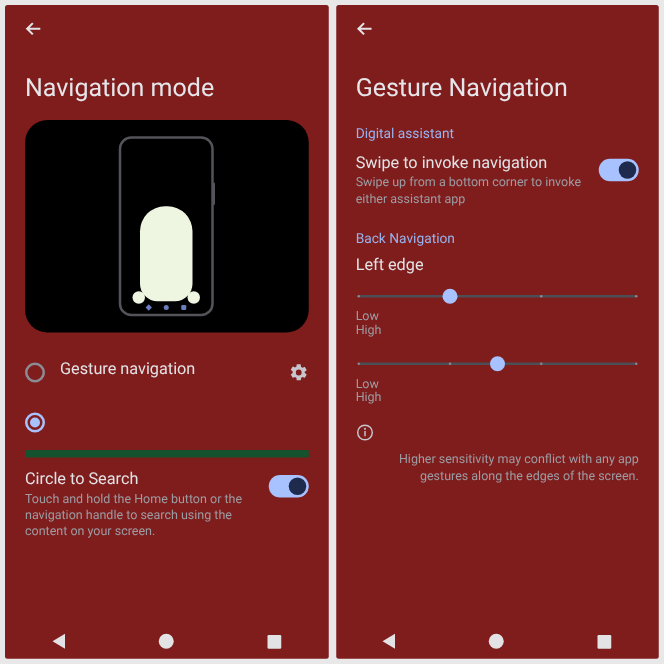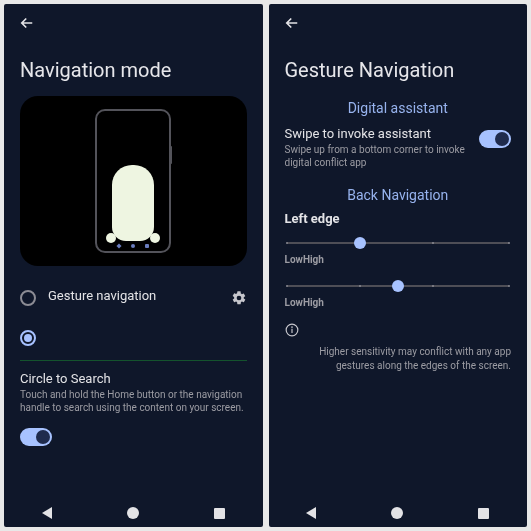--- a/index.html
+++ b/index.html
@@ -7,21 +7,21 @@
     background: #e8e8e8;
     font-family: 'Roboto', -apple-system, sans-serif;
     display: flex;
     gap: 6px;
     padding: 4px;
     width: 531px;
     height: 531px;
   }
   .phone {
     flex: 1;
-    background: #0f172a;
+    background: #7f1d1d;
     display: flex;
     flex-direction: column;
     overflow: hidden;
     border-radius: 2px;
   }
   .topbar {
     padding: 10px 14px 4px;
   }
   .back-arrow {
     color: #e3e3e6;
@@ -113,26 +113,25 @@
     inset:2px;
     background:#a7c2ff;
     border-radius:50%;
   }
   .radio-body { flex:1; }
   .radio-title { color:#e3e3e6; font-size:13px; }
   .radio-desc { color:#9c9ca3; font-size:10px; line-height:1.35; margin-top:2px; }
   .gear-icon { color:#c6c6cc; flex-shrink:0; margin-top:2px; }
   .section-div {
     margin: 4px 16px 0;
-    border-top:1px solid #14532d;
+    border-top:6px solid #14532d;
     padding: 10px 0 6px;
     display:flex;
     align-items:flex-start;
     gap:10px;
-    flex-direction:column;
   }
   .section-div .txt { flex:1; }
   .stitle { color:#e3e3e6; font-size:13px; }
   .sdesc { color:#9c9ca3; font-size:10px; line-height:1.3; margin-top:2px; }
   .toggle {
     width:32px;height:18px;border-radius:10px;
     background:#a7c2ff;position:relative;flex-shrink:0;margin-top:4px;
   }
   .toggle::after{
     content:'';position:absolute;right:2px;top:2px;
@@ -150,52 +149,51 @@
     border-top:6px solid transparent;
     border-bottom:6px solid transparent;
     border-right:10px solid #e3e3e6;
   }
   .nav-circle{width:12px;height:12px;border-radius:50%;background:#e3e3e6;}
   .nav-square{width:11px;height:11px;background:#e3e3e6;border-radius:1px;}
 
   
   .section-label {
     color:#97b3ee;
-    font-size:14px;
+    font-size:11px;
     padding: 4px 16px 6px;
-    text-align: center;
   }
   .setting-row {
     padding: 4px 16px 8px;
     display:flex;
     align-items:flex-start;
     gap:10px;
   }
   .setting-row .txt{flex:1;}
-  .slider-block { padding: 2px 16px 6px; font-weight: bold; }
+  .slider-block { padding: 2px 16px 6px; }
   .slider-title { color:#e3e3e6; font-size:13px; margin-bottom:10px; }
   .slider-track {
     position:relative;
     height:14px;
     margin:0 2px 4px;
   }
   .slider-line{
     position:absolute;top:50%;left:0;right:0;
     height:2px;background:#4e4e56;transform:translateY(-50%);
     border-radius:1px;
   }
   .slider-tick{
     position:absolute;top:50%;width:2px;height:2px;background:#8a8a92;
     border-radius:50%;transform:translate(-50%,-50%);
   }
   .slider-thumb{
     position:absolute;top:50%;width:12px;height:12px;
     background:#a7c2ff;border-radius:50%;transform:translate(-50%,-50%);
   }
-  .slider-labels{display:flex;justify-content:flex-start;color:#9c9ca3;font-size:10px;margin-top:2px;}
+  .slider-labels{display:flex;justify-content:space-between;color:#9c9ca3;font-size:10px;margin-top:2px;flex-direction:column;}
   .info-row{padding:8px 16px 4px;color:#c6c6cc;}
   .info-text{color:#9c9ca3;font-size:10px;line-height:1.35;padding:0 16px 8px;text-align:right;}
 </style>
 </head>
 <body>
 
 <div class="phone">
   <div class="topbar">
     <div class="back-arrow">
       <svg width="18" height="18" viewBox="0 0 24 24" fill="none" stroke="currentColor" stroke-width="2.2">
@@ -255,22 +253,22 @@
       <svg width="18" height="18" viewBox="0 0 24 24" fill="none" stroke="currentColor" stroke-width="2.2">
           <path d="M19 12H5M11 18l-6-6 6-6"></path>
         </svg>
     </div>
   </div>
   <div class="page-title">Gesture Navigation</div>
 
   <div class="section-label">Digital assistant</div>
   <div class="setting-row">
     <div class="txt">
-      <div class="stitle">Swipe to invoke assistant</div>
-      <div class="sdesc">Swipe up from a bottom corner to invoke digital conflict app</div>
+      <div class="stitle">Swipe to invoke navigation</div>
+      <div class="sdesc">Swipe up from a bottom corner to invoke either assistant app</div>
     </div>
     <div class="toggle"></div>
   </div>
 
   <div class="section-label" style="margin-top:6px;">Back Navigation</div>
 
   <div class="slider-block">
     <div class="slider-title">Left edge</div>
     <div class="slider-track">
       <div class="slider-line"></div>

